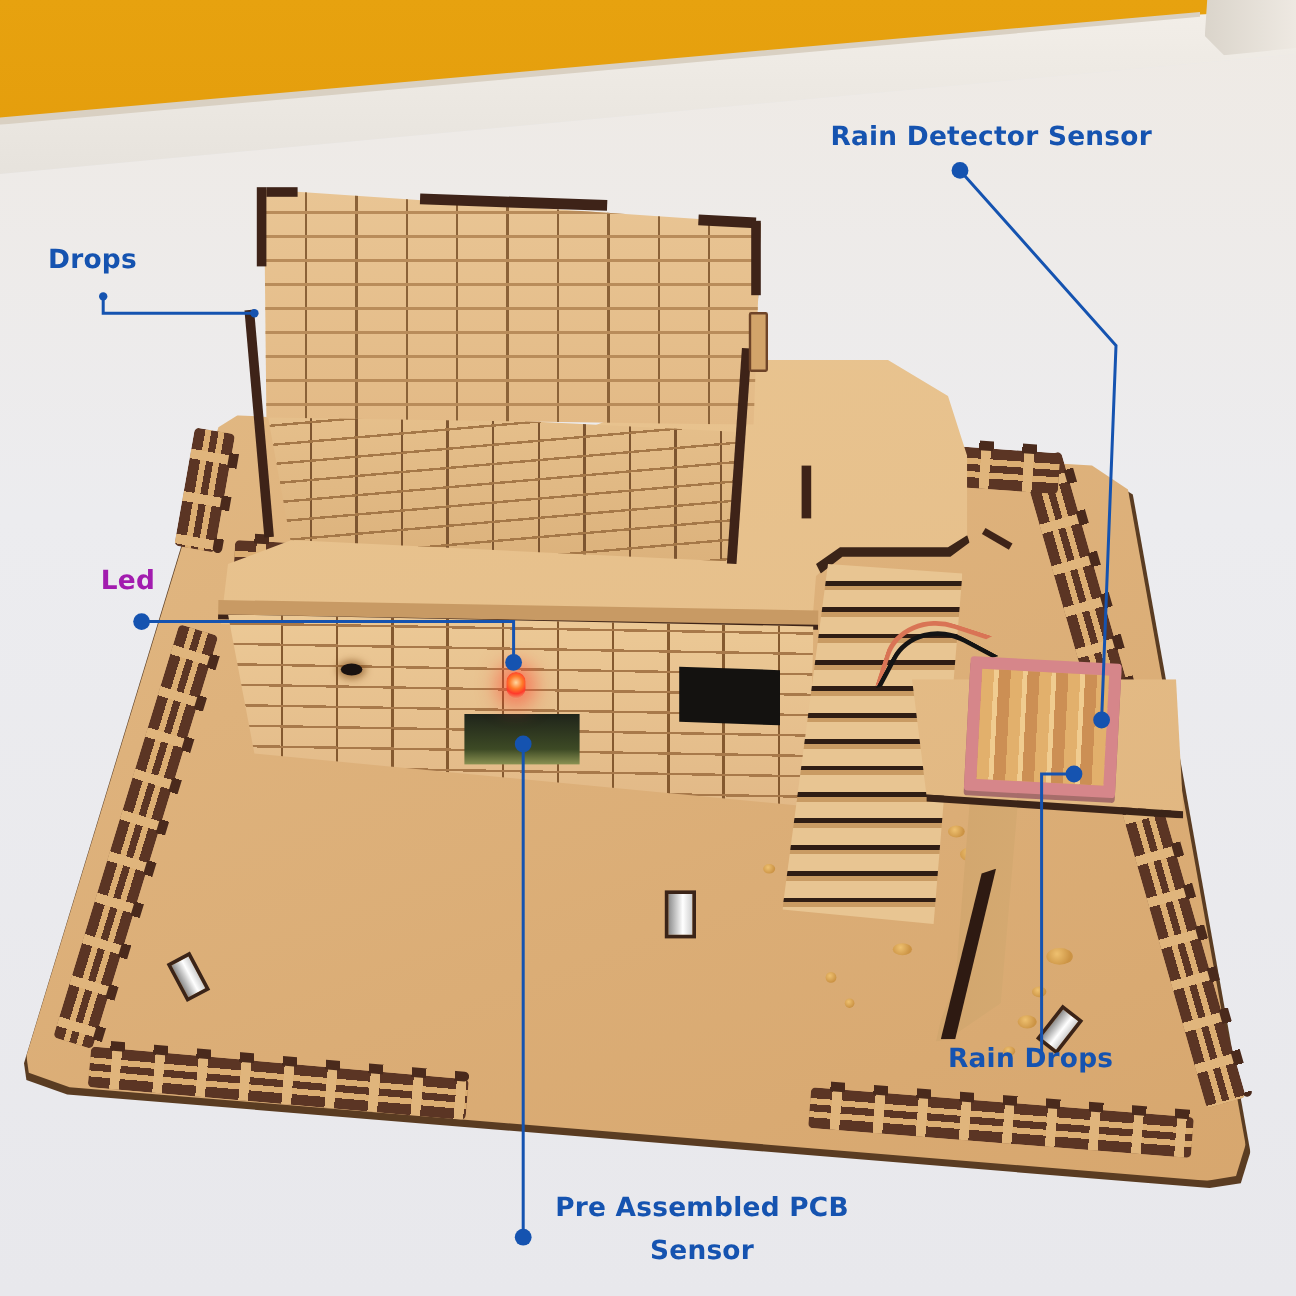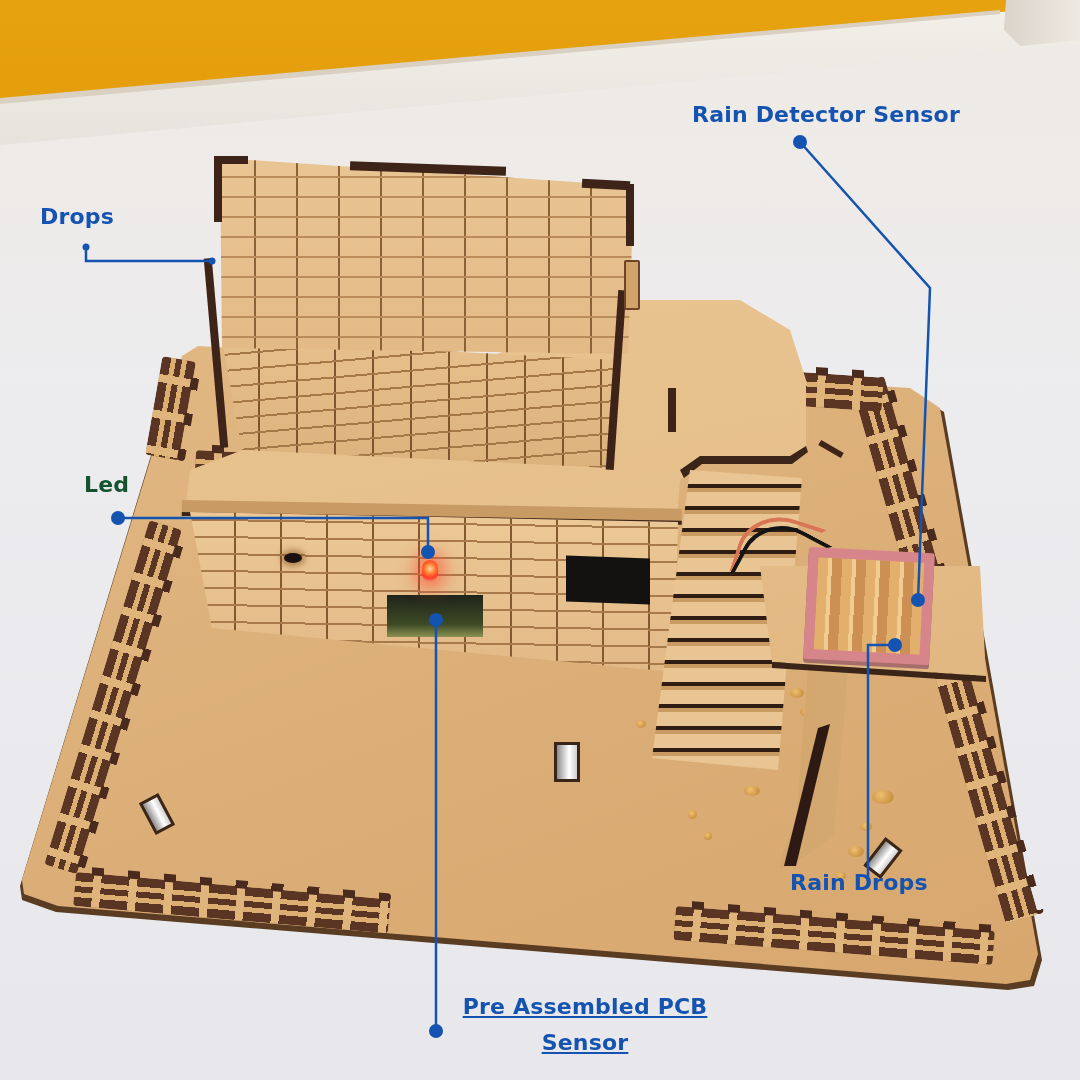--- a/index.html
+++ b/index.html
@@ -204,21 +204,21 @@
     
     .callout-label {
       position: absolute;
       font-family: "DejaVu Sans", "Liberation Sans", sans-serif;
       font-weight: bold;
       font-size: 22px;
       letter-spacing: 0.2px;
       white-space: nowrap;
       line-height: 1.2;
     }
-    .callout-label.center { text-align: center; text-decoration: underline; }
+    .callout-label.center { text-align: center; }
     .dot {
       position: absolute; width: 14px; height: 14px; border-radius: 50%;
       transform: translate(-7px, -7px);
     }
     .dot.small { width: 7px; height: 7px; transform: translate(-3.5px, -3.5px); }
     .callout-svg { position: absolute; left: 0; top: 0; width: 1080px; height: 1080px; pointer-events: none; }
   </style>
 </head>
 <body>
 
@@ -313,16 +313,16 @@
 <div class="dot small" style="left:86px;top:247px;background:#1553b0;"></div>
 <div class="dot small" style="left:212px;top:261px;background:#1553b0;"></div>
 <div class="dot" style="left:118px;top:518px;background:#1553b0;"></div>
 <div class="dot" style="left:428px;top:552px;background:#1553b0;"></div>
 <div class="dot" style="left:436px;top:620px;background:#1553b0;"></div>
 <div class="dot" style="left:436px;top:1031px;background:#1553b0;"></div>
 <div class="dot" style="left:895px;top:645px;background:#1553b0;"></div>
 
 <div class="callout-label" style="left:692px;top:102px;color:#1553b0;">Rain Detector Sensor</div>
 <div class="callout-label" style="left:40px;top:204px;color:#1553b0;">Drops</div>
-<div class="callout-label" style="left:84px;top:472px;color:#14532d;">Led</div>
+<div class="callout-label" style="left:84px;top:472px;color:#a21caf;">Led</div>
 <div class="callout-label center" style="left:454px;top:994px;width:262px;color:#1553b0;">Pre Assembled PCB</div>
 <div class="callout-label center" style="left:454px;top:1030px;width:262px;color:#1553b0;">Sensor</div>
 <div class="callout-label" style="left:790px;top:870px;color:#1553b0;">Rain Drops</div>
 
 </body></html>

